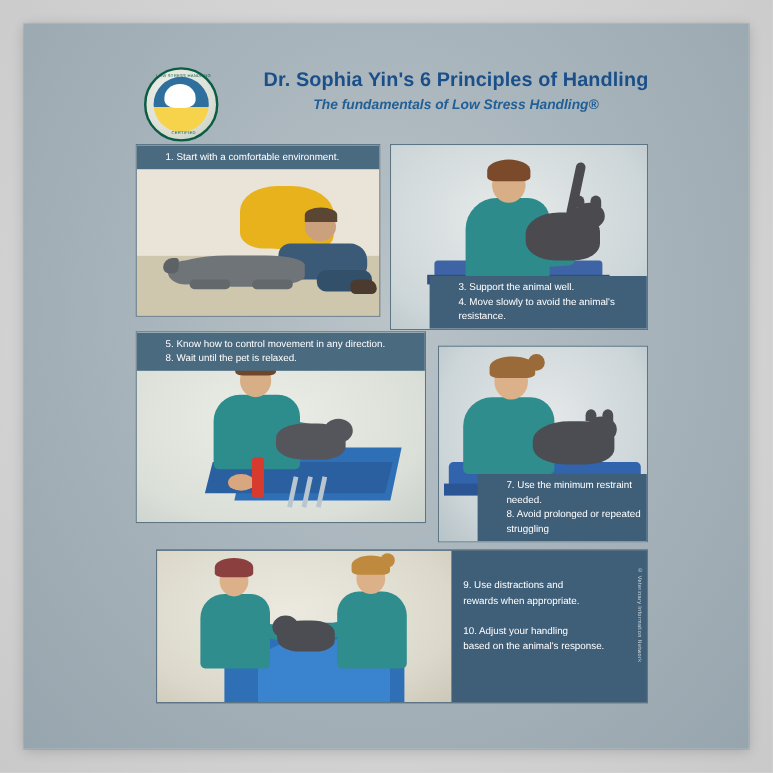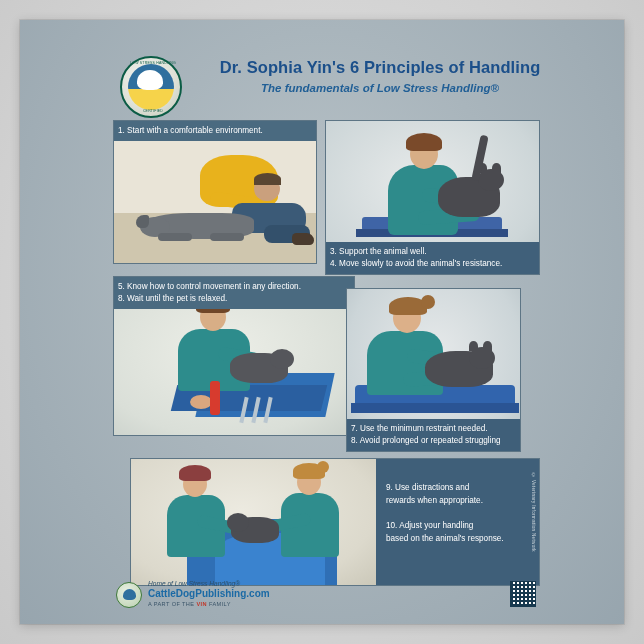--- a/index.html
+++ b/index.html
@@ -54,36 +54,36 @@
   .subtitle{
     position:absolute;left:150px;top:40px;width:420px;text-align:center;
     color:#215f96;font-size:11.5px;font-style:italic;font-weight:bold;
   }
 
   
   .panel{position:absolute;box-sizing:border-box;border:1px solid #5d7585;overflow:hidden;}
   .cap{
     position:absolute;box-sizing:border-box;
     color:#ffffff;font-size:8.2px;line-height:12px;
-    padding:4px 4px;
-  }
-  .cap.dark{background:#4e6e83;}
+    padding:4px 24px;
+  }
+  .cap.dark{background:#4e6e83;margin-left:32px;}
   .illus{position:absolute;inset:0;}
 
   
   #p1{left:93px;top:100px;width:204px;height:144px;background:#e7e3d8;}
   #p1 .cap{left:0;top:0;width:204px;background:#4a6a80;}
   
   #p2{left:305px;top:100px;width:215px;height:155px;background:#dfe6e8;}
   #p2 .cap{left:0;bottom:0;width:215px;background:#40607a;}
   
   #p3{left:93px;top:256px;width:242px;height:160px;background:#e7e8e2;}
   #p3 .cap{left:0;top:0;width:242px;background:#4a6a80;}
   
-  #p4{left:326px;top:268px;width:175px;height:164px;background:#dfe3e6;}
+  #p4{left:345px;top:268px;width:175px;height:164px;background:#dfe3e6;}
   #p4 .cap{left:0;bottom:0;width:175px;background:#3f5f79;}
   
   #p5{left:110px;top:438px;width:410px;height:128px;background:#3f5f79;}
   #p5 .art{position:absolute;left:0;top:0;width:245px;height:128px;background:#e9e6dc;}
   #p5 .txt{
     position:absolute;left:255px;top:22px;width:140px;color:#fff;font-size:8.2px;line-height:13px;
   }
   .vert{
     position:absolute;right:3px;top:14px;
     writing-mode:vertical-rl;
@@ -269,24 +269,15 @@
       <div class="txt">
         <div>9. Use distractions and</div>
         <div>rewards when appropriate.</div>
         <div style="height:12px"></div>
         <div>10. Adjust your handling</div>
         <div>based on the animal's response.</div>
       </div>
       <div class="vert">© Veterinary Information Network</div>
     </div>
 
-    <div class="footer">
-      <div class="f-logo"></div>
-      <div class="f-l1">Home of Low Stress Handling®</div>
-      <div class="f-l2">CattleDogPublishing.com</div>
-      <div class="f-l3">
-        <span>A PART OF THE </span><b>VIN</b><span> FAMILY</span>
-      </div>
-      <div class="qr"></div>
-    </div>
 
   </div>
 </div>
 
 </body></html>

